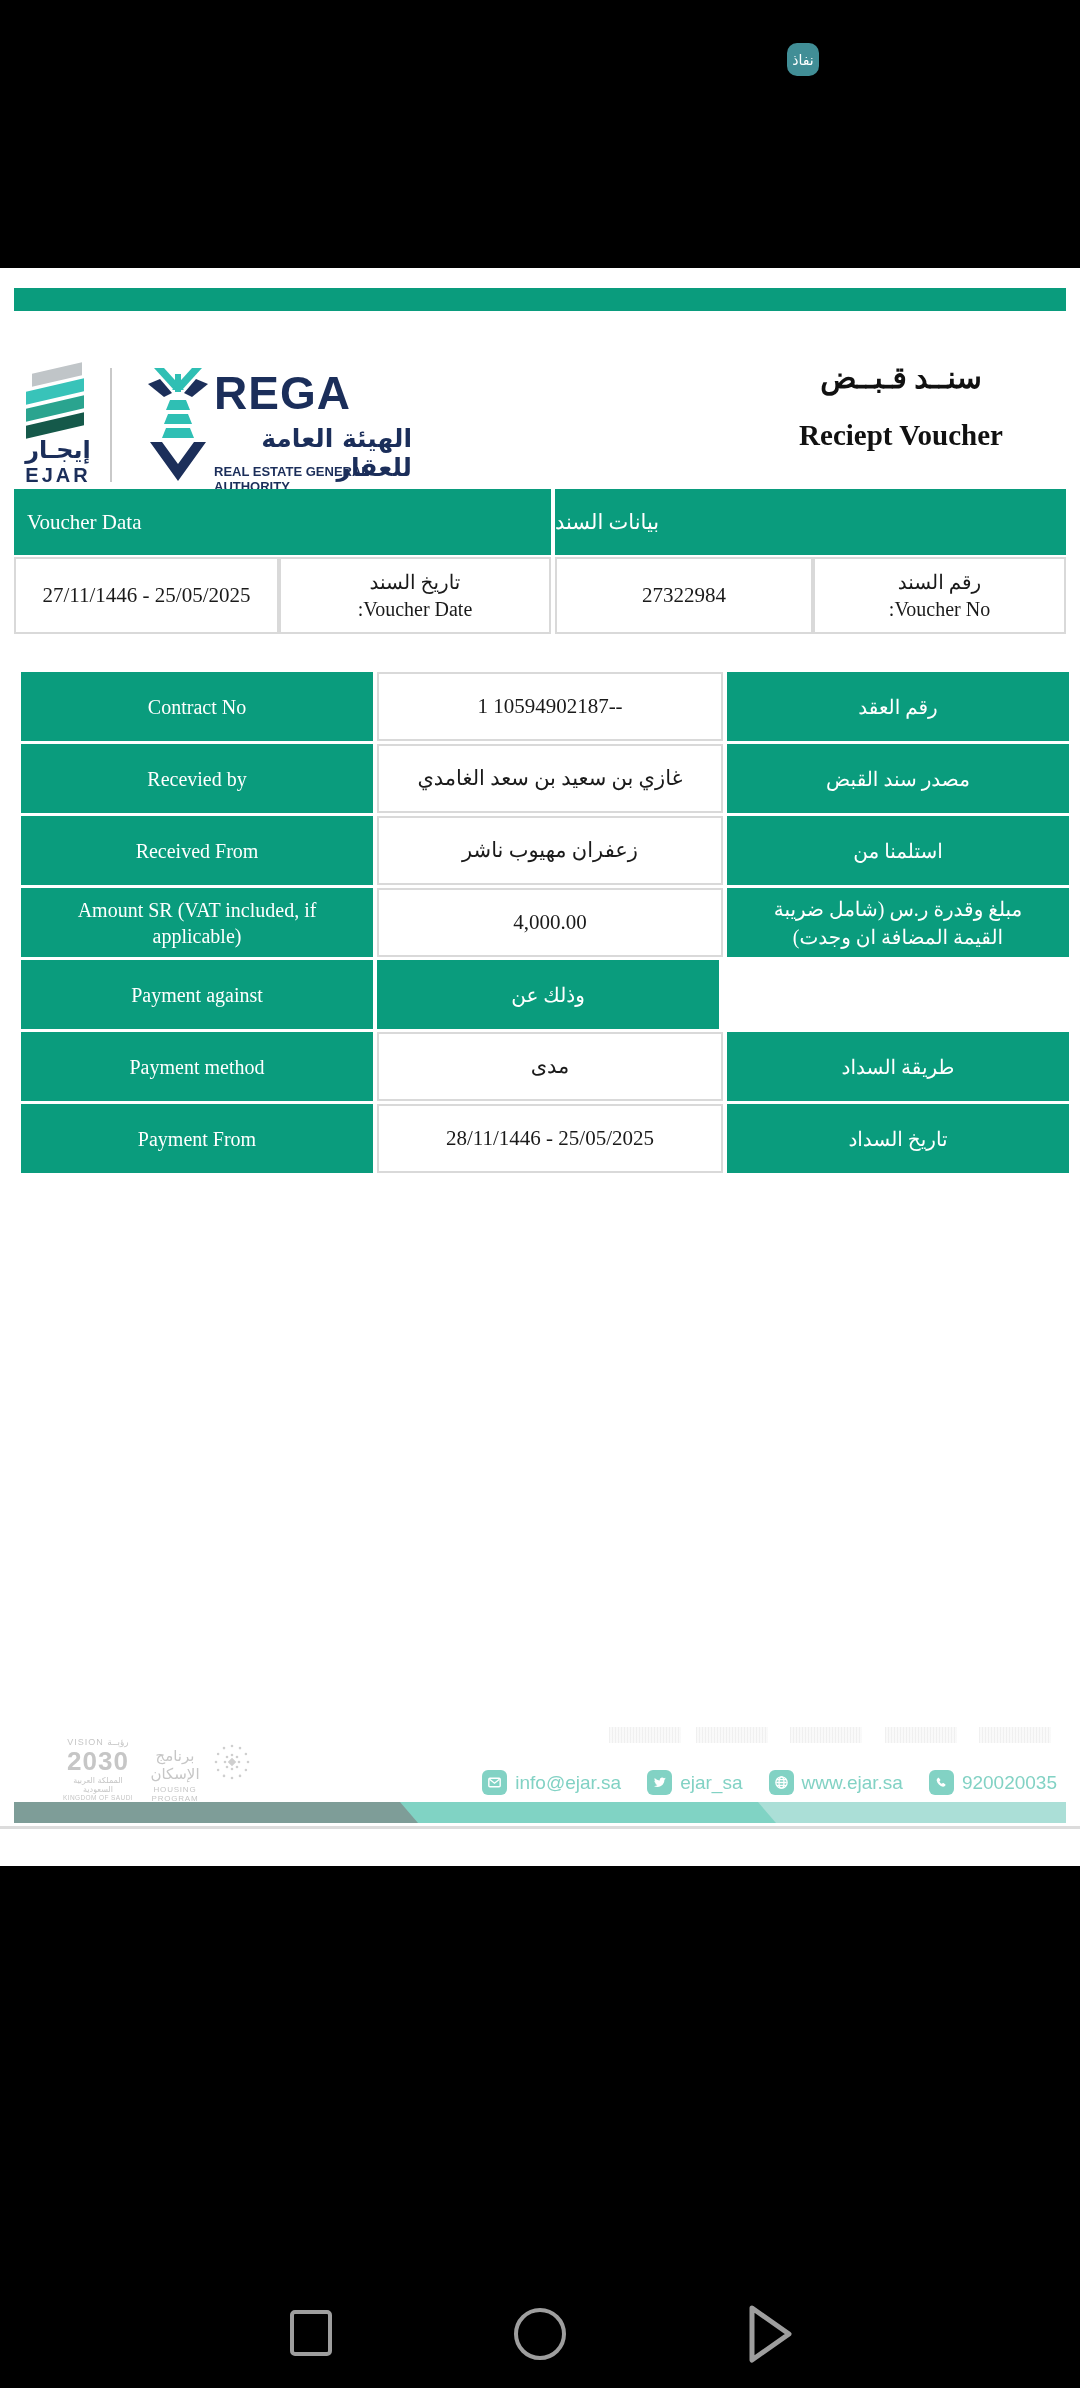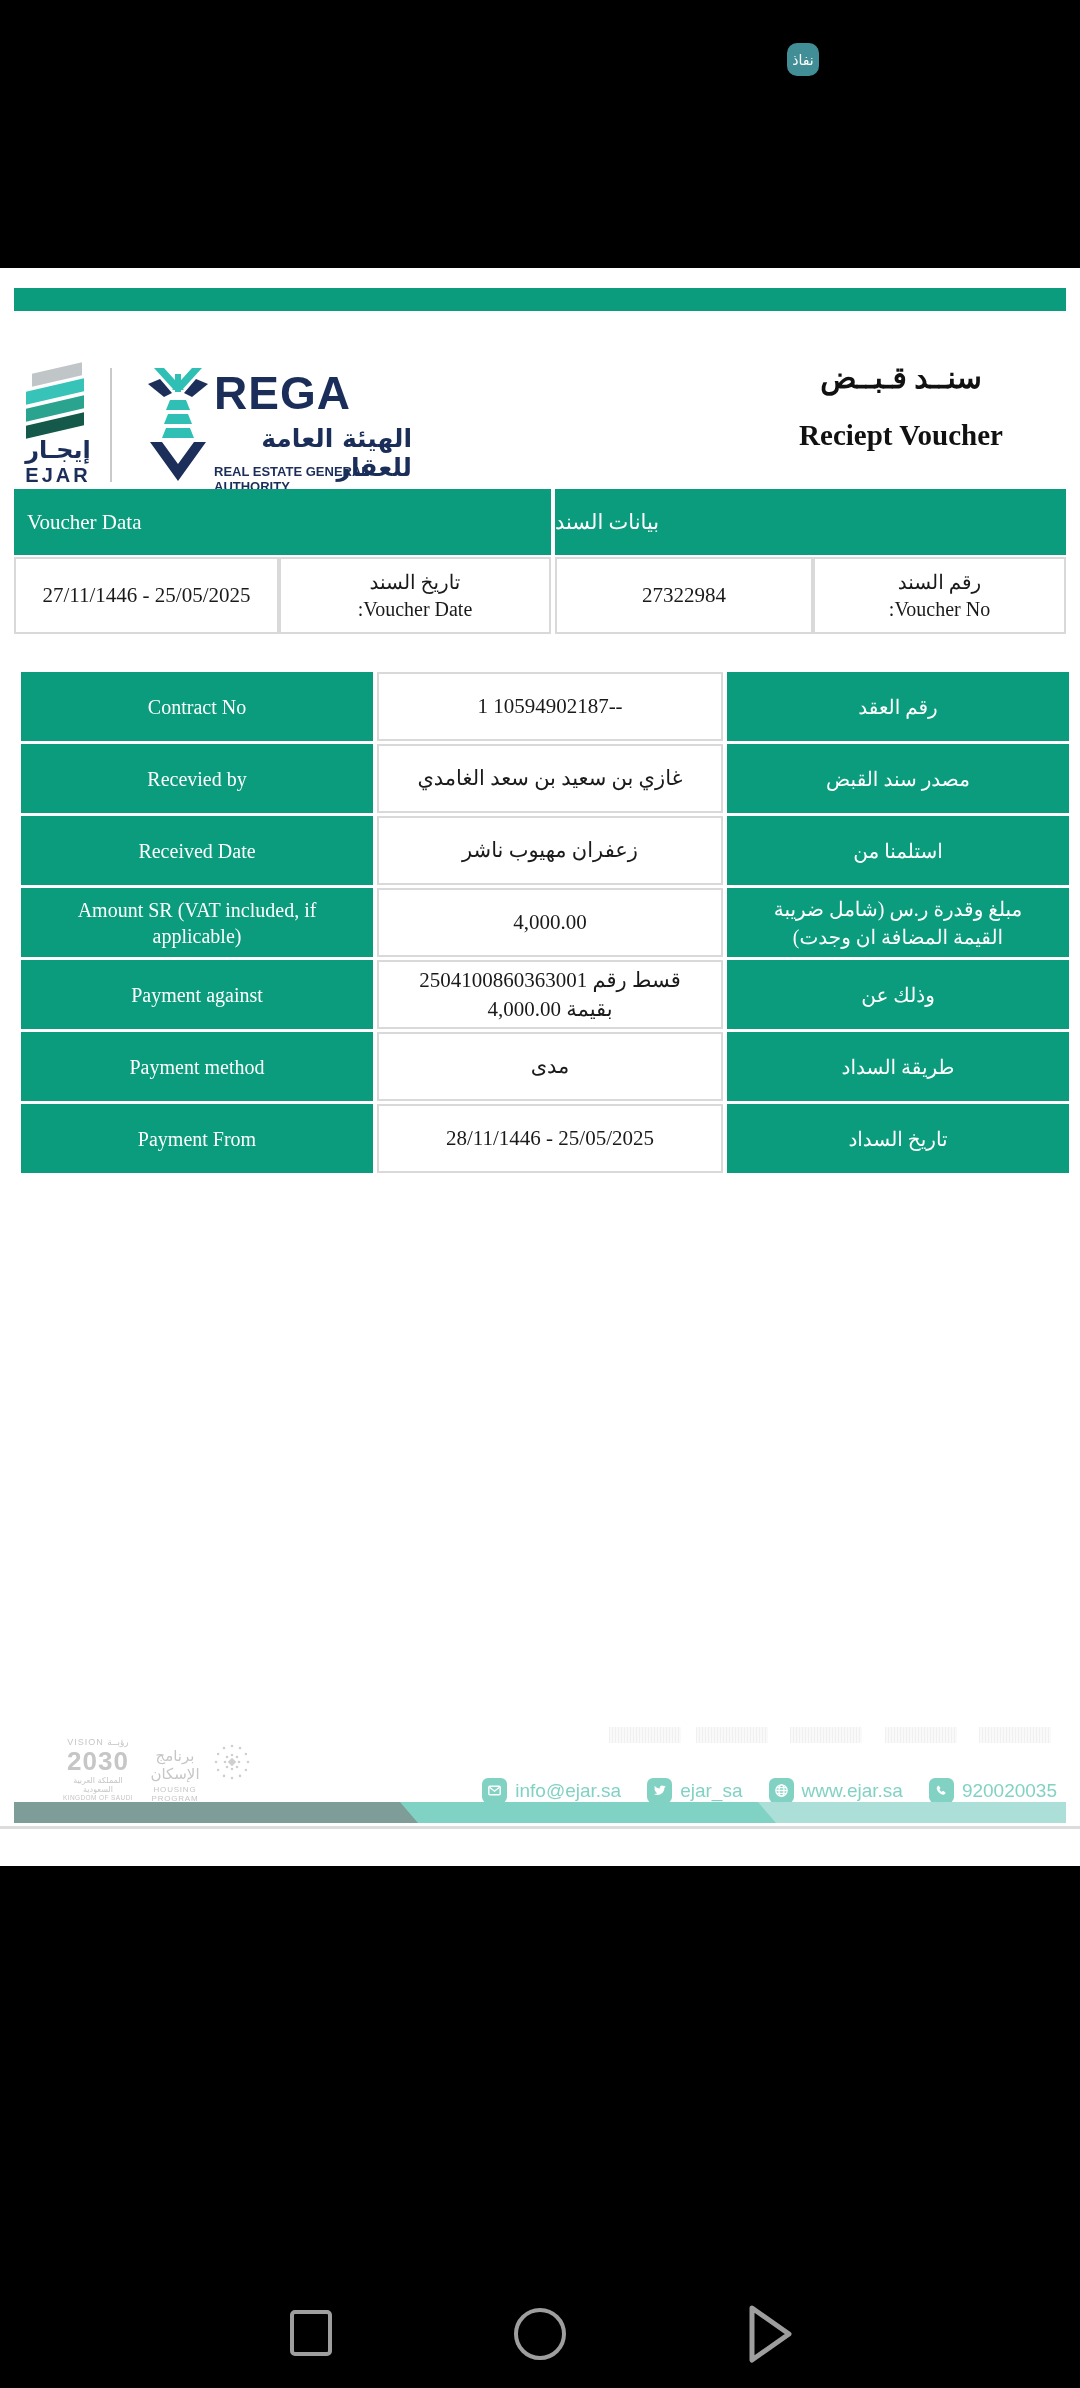--- a/index.html
+++ b/index.html
@@ -84,21 +84,21 @@
   .vision-l3 { font-size:8px; font-family:"DejaVu Sans", sans-serif; }
   .vision-l4 { font-size:6.5px; letter-spacing:.4px; }
   .housing-block { position:absolute; left:142px; top:1747px; width:66px; color:#c6c6c6;
     font-family:"Liberation Sans", sans-serif; text-align:center; }
   .housing-ar { font-size:15px; font-family:"DejaVu Sans", sans-serif; }
   .housing-en { font-size:8px; letter-spacing:.8px; margin-top:2px; }
   .housing-emblem { position:absolute; left:210px; top:1740px; }
 
   
   .contact-row { position:absolute; top:1770px; right:23px; display:flex; align-items:center; gap:26px;
-    font-family:"Liberation Sans", sans-serif;margin-top:8px; }
+    font-family:"Liberation Sans", sans-serif; }
   .contact-item { display:flex; align-items:center; gap:8px; }
   .contact-icon { width:25px; height:25px; border-radius:6px; background:#82d2c4;
     display:flex; align-items:center; justify-content:center; }
   .contact-text { color:#82d2c4; font-size:19px; }
 
   
   .footer-bar { position:absolute; left:14px; top:1802px; width:1052px; height:21px; background:#abdfd7; }
   .fb-mid  { position:absolute; inset:0; background:#80d3c4; clip-path:polygon(0 0, 744px 0, 762px 100%, 0 100%); }
   .fb-dark { position:absolute; inset:0; background:#7e9d98; clip-path:polygon(0 0, 386px 0, 404px 100%, 0 100%); }
   .footer-line { position:absolute; left:0; top:1826px; width:1080px; height:3px; background:#dcdcdc; }
@@ -187,41 +187,37 @@
     </div>
     <div class="mt-row">
       <div class="mt-en">Recevied by</div>
       <div class="mt-val">
         <div dir="rtl">غازي بن سعيد بن سعد الغامدي</div>
 
       </div>
       <div class="mt-ar" dir="rtl">مصدر سند القبض</div>
     </div>
     <div class="mt-row">
-      <div class="mt-en">Received Date</div>
+      <div class="mt-en">Received From</div>
       <div class="mt-val">
         <div dir="rtl">زعفران مهيوب ناشر</div>
 
       </div>
       <div class="mt-ar" dir="rtl">استلمنا من</div>
     </div>
     <div class="mt-row">
       <div class="mt-en">Amount SR (VAT included, if applicable)</div>
       <div class="mt-val">
         <div>4,000.00</div>
 
       </div>
       <div class="mt-ar" dir="rtl">مبلغ وقدرة ر.س (شامل ضريبة القيمة المضافة ان وجدت)</div>
     </div>
     <div class="mt-row">
       <div class="mt-en">Payment against</div>
-      <div class="mt-val">
-        <div dir="rtl">قسط رقم 2504100860363001</div>
-        <div class="value-line2" dir="rtl">بقيمة 4,000.00</div>
-      </div>
       <div class="mt-ar" dir="rtl">وذلك عن</div>
     </div>
     <div class="mt-row">
       <div class="mt-en">Payment method</div>
       <div class="mt-val">
         <div dir="rtl">مدى</div>
 
       </div>
       <div class="mt-ar" dir="rtl">طريقة السداد</div>
     </div>

